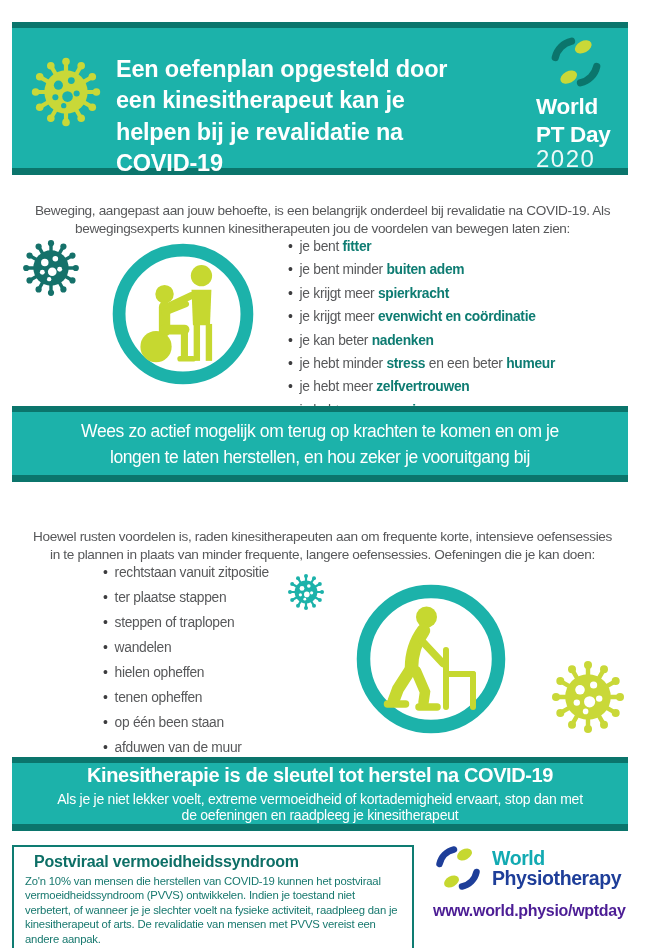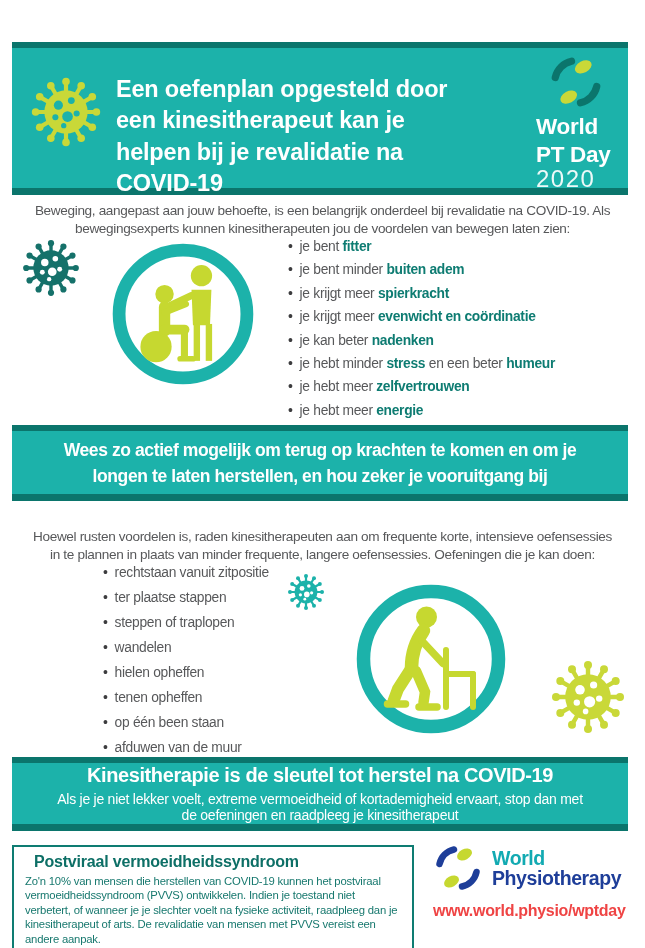--- a/index.html
+++ b/index.html
@@ -1,21 +1,21 @@
 <!DOCTYPE html>
 <html><head>
 <meta charset="utf-8">
 <style>
   html,body{margin:0;padding:0;background:#ffffff;}
   .page{position:relative;width:645px;height:948px;background:#fff;overflow:hidden;
         font-family:"Liberation Sans",sans-serif;}
 
   
   .hero{position:absolute;left:12px;top:22px;width:616px;height:140px;background:#1CB2AA;
-        border-top:6px solid #0B756C;border-bottom:7px solid #0B756C;margin-top:20px;}
+        border-top:6px solid #0B756C;border-bottom:7px solid #0B756C;}
   .hero-virus{position:absolute;left:16px;top:26px;width:76px;height:76px;}
   .hero-title{position:absolute;left:104px;top:10px;width:400px;color:#fff;font-weight:bold;
         font-size:23.5px;line-height:31.5px;letter-spacing:-0.2px;}
   .hero-title .ln{display:block;}
   .ptday{position:absolute;left:524px;top:6px;width:100px;color:#fff;}
   .ptday-orb{display:block;width:56px;height:56px;margin-left:12px;}
   .ptday-word{font-weight:bold;font-size:22.5px;line-height:23px;letter-spacing:-0.3px;margin-top:5px;}
   .ptday-year{font-size:24px;font-weight:normal;letter-spacing:1.5px;color:rgba(255,255,255,0.92);line-height:26px;}
 
   
@@ -35,21 +35,21 @@
   ul.dotlist li::before{content:"•";color:#3C3C3E;margin-right:7px;font-size:14px;}
   .benefit-list{position:absolute;left:288px;top:2px;}
   .benefit-list li{line-height:22.4px;}
   .hl{color:#0E7C72;font-weight:bold;}
 
   
   .banner{position:absolute;left:12px;width:616px;background:#1CB2AA;
         border-top:6px solid #0B756C;border-bottom:7px solid #0B756C;
         display:flex;flex-direction:column;align-items:center;justify-content:center;
         color:#fff;text-align:center;}
-  .banner1{top:425px;height:63px;font-weight:bold;font-size:17.5px;line-height:26px;letter-spacing:-0.4px;}
+  .banner1{top:406px;height:63px;font-weight:normal;font-size:17.5px;line-height:26px;letter-spacing:-0.4px;}
   .banner1 .ln{display:block;white-space:nowrap;}
   .banner2{top:757px;height:61px;}
   .banner2-title{font-weight:bold;font-size:20px;letter-spacing:-0.4px;line-height:23px;margin:0 0 4px 0;}
   .banner2-sub{font-weight:normal;font-size:14px;line-height:16.5px;letter-spacing:-0.25px;}
   .banner2-sub .ln{display:block;white-space:nowrap;}
 
   
   .exercises{position:absolute;left:0;top:560px;width:645px;height:197px;}
   .exercise-list{position:absolute;left:103px;top:0;}
   .exercise-list li{line-height:25px;}
@@ -61,21 +61,21 @@
   .note-box{position:absolute;left:12px;top:845px;width:402px;box-sizing:border-box;
         border:2px solid #0E7C72;padding:6px 11px 8px 11px;background:#fff;}
   .note-title{color:#0D6F66;font-weight:bold;font-size:16px;letter-spacing:-0.2px;margin:0 0 3px 0;padding-left:9px;}
   .note-text{color:#17786E;font-size:11.3px;line-height:14.4px;letter-spacing:-0.2px;margin:0;}
   .wp-footer{position:absolute;left:433px;top:843px;width:205px;}
   .wp-row{display:flex;align-items:center;}
   .wp-orb{display:block;width:50px;height:50px;flex:0 0 auto;}
   .wp-name{margin-left:9px;font-weight:bold;font-size:19.5px;line-height:20.5px;letter-spacing:-0.4px;}
   .wp-name .w1{color:#12AAB2;display:block;}
   .wp-name .w2{color:#1E3E99;display:block;}
-  .wp-url{margin-top:9px;color:#ef4444;font-weight:bold;font-size:16px;letter-spacing:-0.3px;white-space:nowrap;}
+  .wp-url{margin-top:9px;color:#4c1d95;font-weight:bold;font-size:16px;letter-spacing:-0.3px;white-space:nowrap;}
 
   svg{display:block;}
 </style>
 </head>
 <body>
 
 <svg width="0" height="0" style="position:absolute" aria-hidden="true">
   <defs>
     <symbol id="sym-virus" viewBox="0 0 100 100">
       <g stroke="currentColor" stroke-width="5.5" stroke-linecap="round">

